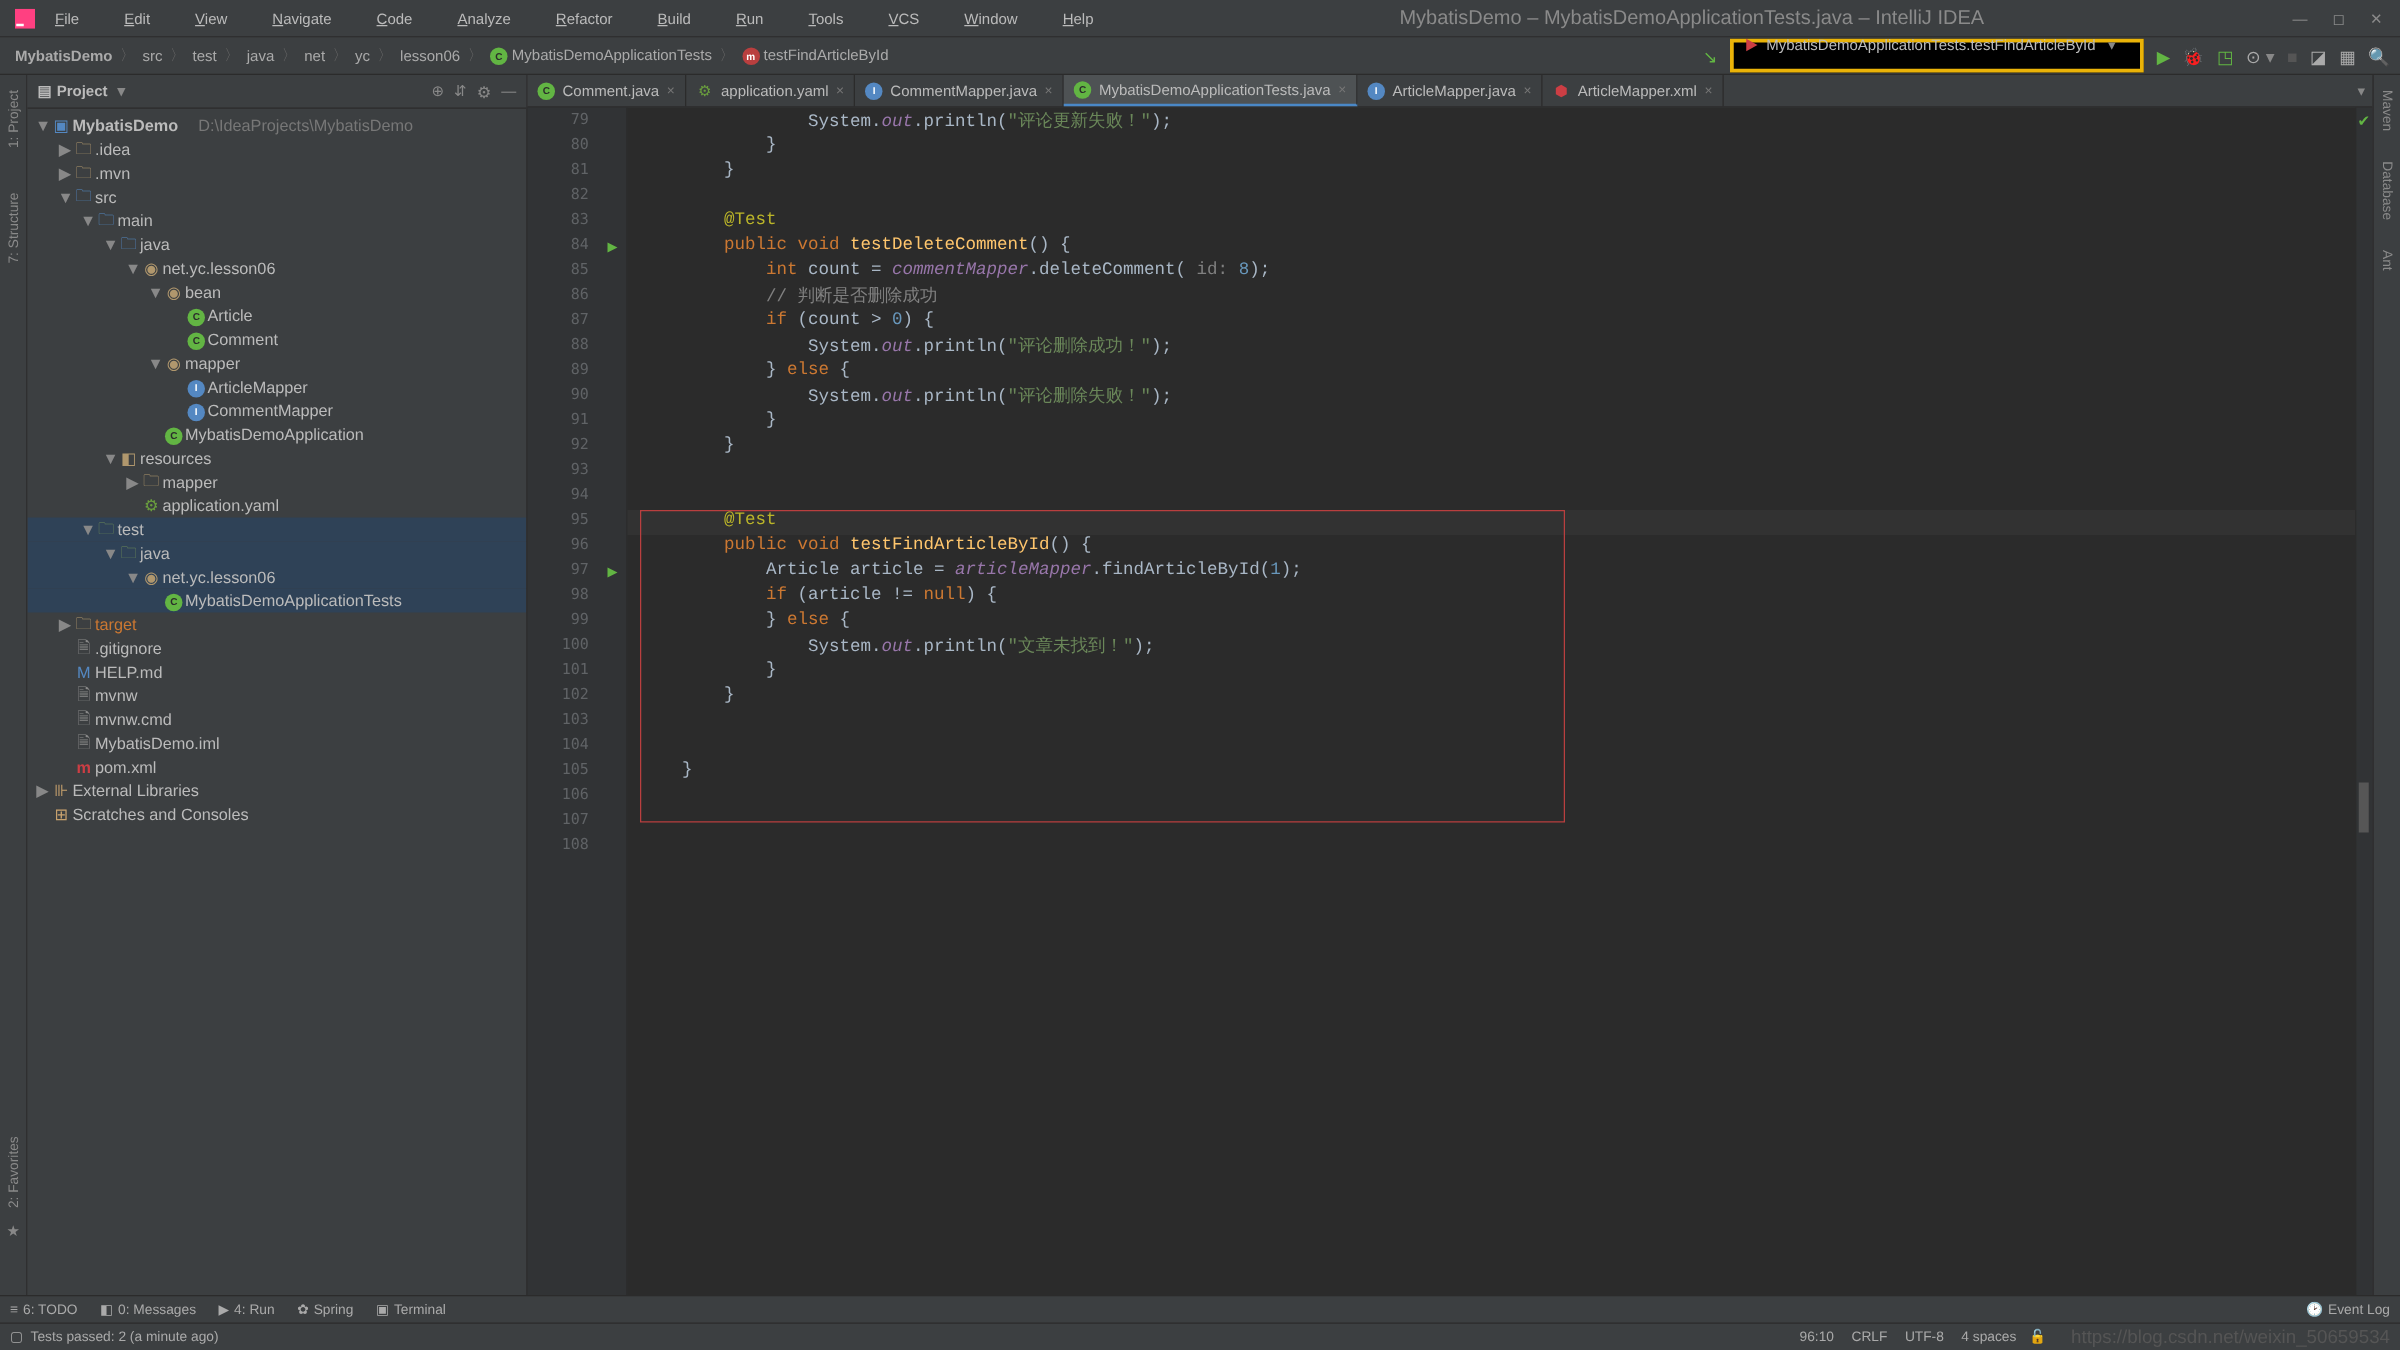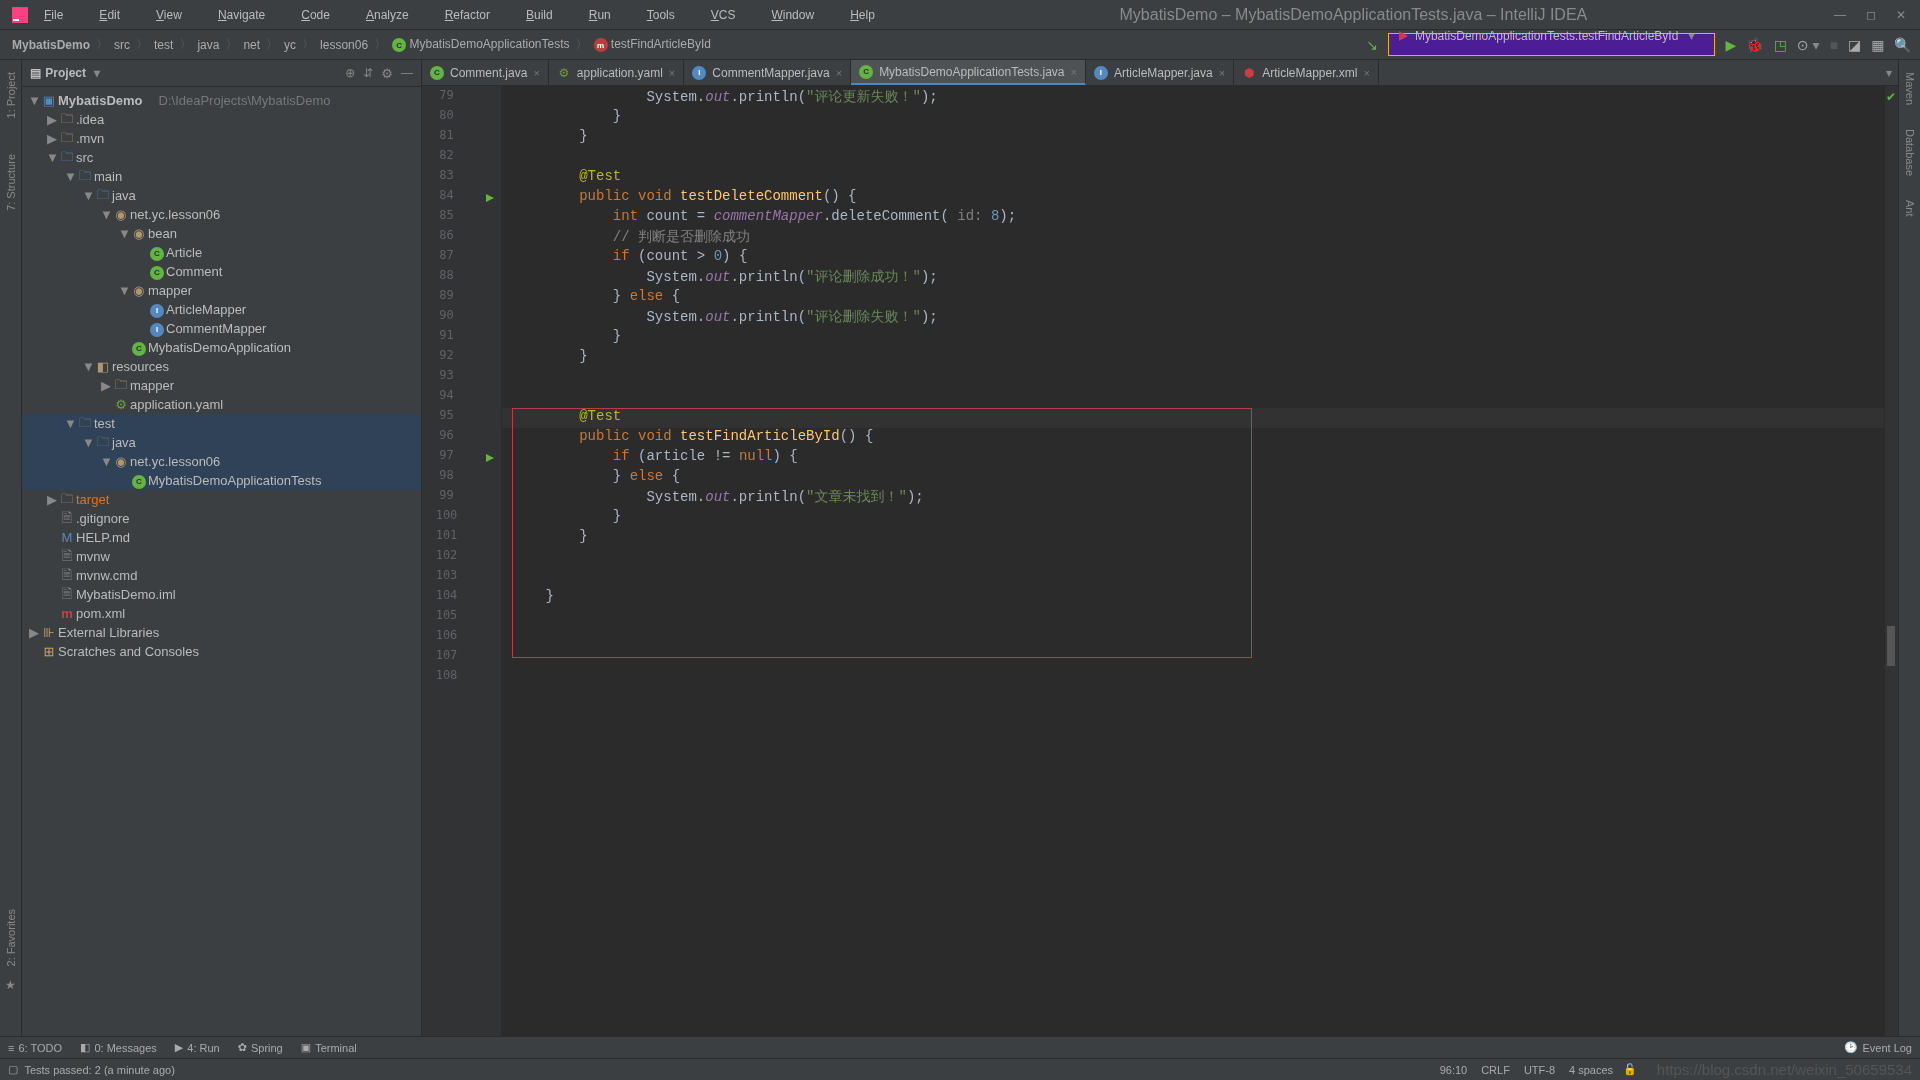--- a/index.html
+++ b/index.html
@@ -13,21 +13,21 @@
 .title { flex: 1; text-align: center; color: #8a8a8a; font-size: 16px; }
 .winbtns { display: flex; gap: 20px; padding: 0 10px; color: #8a8a8a; }
 .toolbar { height: 30px; background: #3c3f41; border-bottom: 1px solid #2b2b2b; display: flex; align-items: center; padding: 0 8px; }
 .breadcrumbs { display: flex; align-items: center; gap: 2px; flex: 1; font-size: 12px; }
 .crumb { color: #aaaaaa; padding: 2px 4px; }
 .crumb.root { font-weight: bold; }
 .sep { color: #666; }
 .circ-c { width: 14px; height: 14px; border-radius: 50%; background: #62b543; display: inline-flex; align-items: center; justify-content: center; font-size: 8px; color: #2b2b2b; font-weight: bold; }
 .circ-m { width: 14px; height: 14px; border-radius: 50%; background: #b93f3f; display: inline-flex; align-items: center; justify-content: center; font-size: 8px; color: #fff; font-weight: bold; }
 .tool-actions { display: flex; align-items: center; gap: 10px; }
-.run-select { background: #4c1d95; border: 1px solid #eab308; padding: 2px 20px 19px 8px; color: #bbb; font-size: 12px; display: flex; align-items: center; gap: 6px; height: 22px; }
+.run-select { background: #000000; border: 3px solid #eab308; padding: 2px 20px 19px 8px; color: #bbb; font-size: 12px; display: flex; align-items: center; gap: 6px; height: 22px; }
 .actbtn { color: #aaa; font-size: 14px; }
 .run-play { color: #62b543; }
 .run-debug { color: #62b543; }
 .main-area { flex: 1; display: flex; overflow: hidden; }
 .left-stripe { width: 22px; background: #3c3f41; border-right: 1px solid #2b2b2b; display: flex; flex-direction: column; align-items: center; padding-top: 4px; }
 .stripe-label { writing-mode: vertical-rl; transform: rotate(180deg); font-size: 11px; color: #8a8a8a; padding: 8px 0; }
 .right-stripe { width: 22px; background: #3c3f41; border-left: 1px solid #2b2b2b; display: flex; flex-direction: column; align-items: center; padding-top: 4px; gap: 8px; }
 .project-panel { width: 400px; background: #3c3f41; border-right: 1px solid #2b2b2b; display: flex; flex-direction: column; }
 .panel-header { height: 27px; display: flex; align-items: center; padding: 0 8px; border-bottom: 1px solid #2b2b2b; background: #3c3f41; }
 .panel-header .title-txt { font-weight: bold; color: #bbb; flex: 1; display: flex; align-items: center; gap: 4px; }
@@ -50,21 +50,21 @@
 .indent-6 { padding-left: 114px; }
 .editor-area { flex: 1; display: flex; flex-direction: column; background: #2b2b2b; }
 .tabs { display: flex; background: #3c3f41; border-bottom: 1px solid #2b2b2b; height: 26px; align-items: stretch; }
 .tab { display: flex; align-items: center; padding: 0 8px; gap: 6px; border-right: 1px solid #2b2b2b; color: #bbb; font-size: 12px; }
 .tab.active { background: #4e5254; border-bottom: 2px solid #4a88c7; }
 .tab .close { color: #777; font-size: 11px; cursor: pointer; }
 .tab-icon { width: 14px; height: 14px; display: flex; align-items: center; justify-content: center; }
 .tabs-rest { flex: 1; display: flex; justify-content: flex-end; align-items: center; padding: 0 6px; }
 .editor-body { flex: 1; display: flex; position: relative; overflow: hidden; }
 .gutter { width: 80px; background: #313335; border-right: 1px solid #2b2b2b; padding-top: 2px; }
-.gutter-line { height: 20px; color: #606366; font-size: 12px; text-align: center; padding-right: 30px; position: relative; font-family: Consolas, monospace; }
+.gutter-line { height: 20px; color: #606366; font-size: 12px; text-align: right; padding-right: 30px; position: relative; font-family: Consolas, monospace; }
 .gutter-line .mark { position: absolute; right: 6px; top: 4px; }
 .code-area { flex: 1; font-family: Consolas, "Courier New", monospace; font-size: 14px; padding-top: 2px; position: relative; }
 .code-line { height: 20px; white-space: pre; padding-left: 10px; }
 .k-kw { color: #cc7832; }
 .k-str { color: #6a8759; }
 .k-cmt { color: #808080; }
 .k-fld { color: #9876aa; font-style: italic; }
 .k-num { color: #6897bb; }
 .k-ann { color: #bbb529; }
 .k-mth { color: #ffc66d; }
@@ -436,20 +436,21 @@
             <div class="code-line"><span class="k-def">            </span><span class="k-kw">if </span><span class="k-def">(count &gt; </span><span class="k-num">0</span><span class="k-def">) {</span></div>
             <div class="code-line"><span class="k-def">                </span><span class="k-def">System.</span><span class="k-fld">out</span><span class="k-def">.println(</span><span class="k-str">"评论删除成功！"</span><span class="k-def">);</span></div>
             <div class="code-line"><span class="k-def">            } </span><span class="k-kw">else </span><span class="k-def">{</span></div>
             <div class="code-line"><span class="k-def">                </span><span class="k-def">System.</span><span class="k-fld">out</span><span class="k-def">.println(</span><span class="k-str">"评论删除失败！"</span><span class="k-def">);</span></div>
             <div class="code-line"><span class="k-def">            }</span></div>
             <div class="code-line"><span class="k-def">        }</span></div>
             <div class="code-line"><span class="k-def"></span></div>
             <div class="code-line"><span class="k-def"></span></div>
             <div class="code-line caret-line"><span class="k-def">        </span><span class="k-ann">@Test</span></div>
             <div class="code-line"><span class="k-def">        </span><span class="k-kw">public void </span><span class="k-mth">testFindArticleById</span><span class="k-def">() {</span></div>
+            <div class="code-line"><span class="k-def">            </span><span class="k-def">Article article = </span><span class="k-fld">articleMapper</span><span class="k-def">.findArticleById(</span><span class="k-num">1</span><span class="k-def">);</span></div>
             <div class="code-line"><span class="k-def">            </span><span class="k-kw">if </span><span class="k-def">(article != </span><span class="k-kw">null</span><span class="k-def">) {</span></div>
             <div class="code-line"><span class="k-def">            } </span><span class="k-kw">else </span><span class="k-def">{</span></div>
             <div class="code-line"><span class="k-def">                </span><span class="k-def">System.</span><span class="k-fld">out</span><span class="k-def">.println(</span><span class="k-str">"文章未找到！"</span><span class="k-def">);</span></div>
             <div class="code-line"><span class="k-def">            }</span></div>
             <div class="code-line"><span class="k-def">        }</span></div>
             <div class="code-line"><span class="k-def"></span></div>
             <div class="code-line"><span class="k-def"></span></div>
             <div class="code-line"><span class="k-def">    }</span></div>
             <div class="code-line"><span class="k-def"></span></div>
             <div class="red-box" style="left: 10px; top: 322px; width: 740px; height: 250px;"></div>

